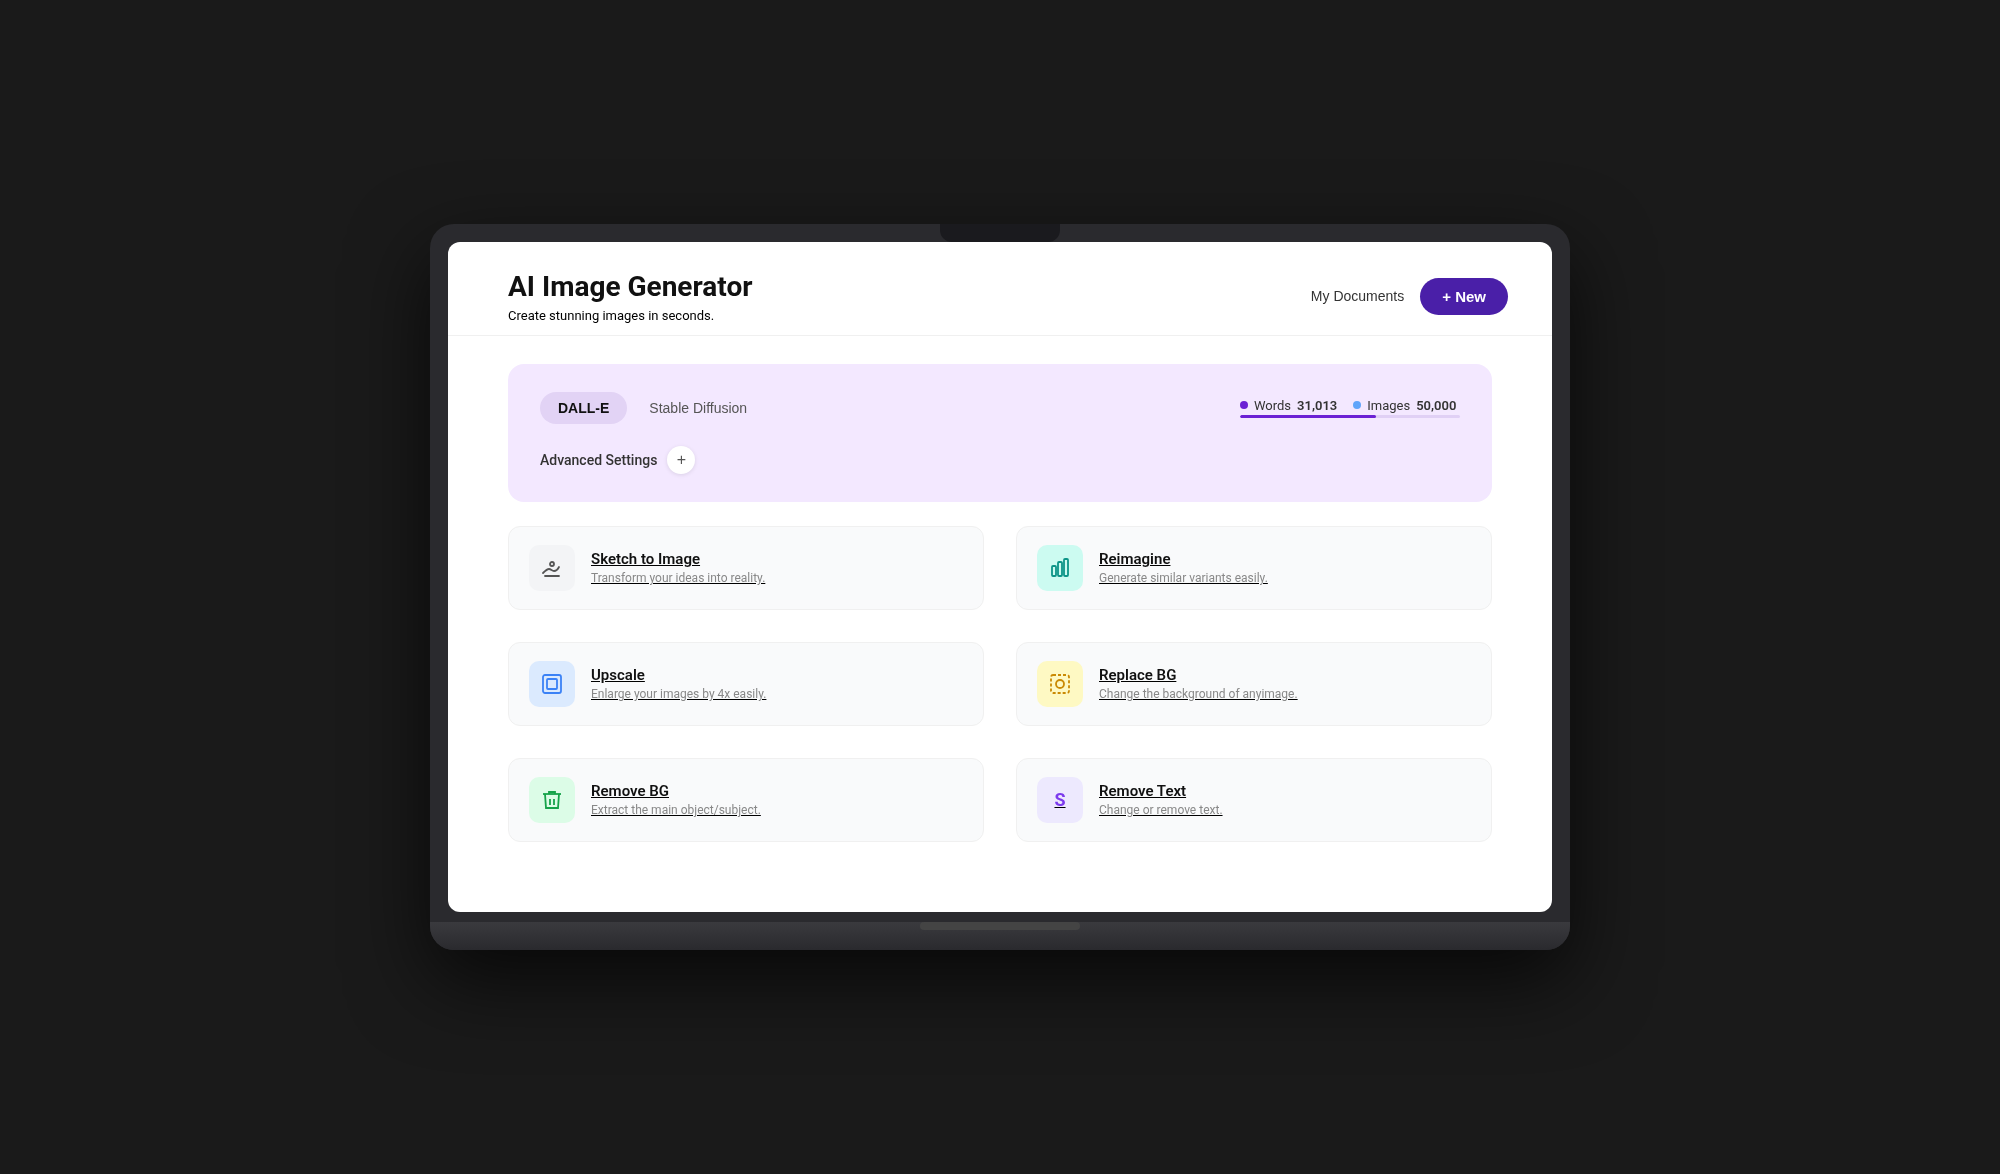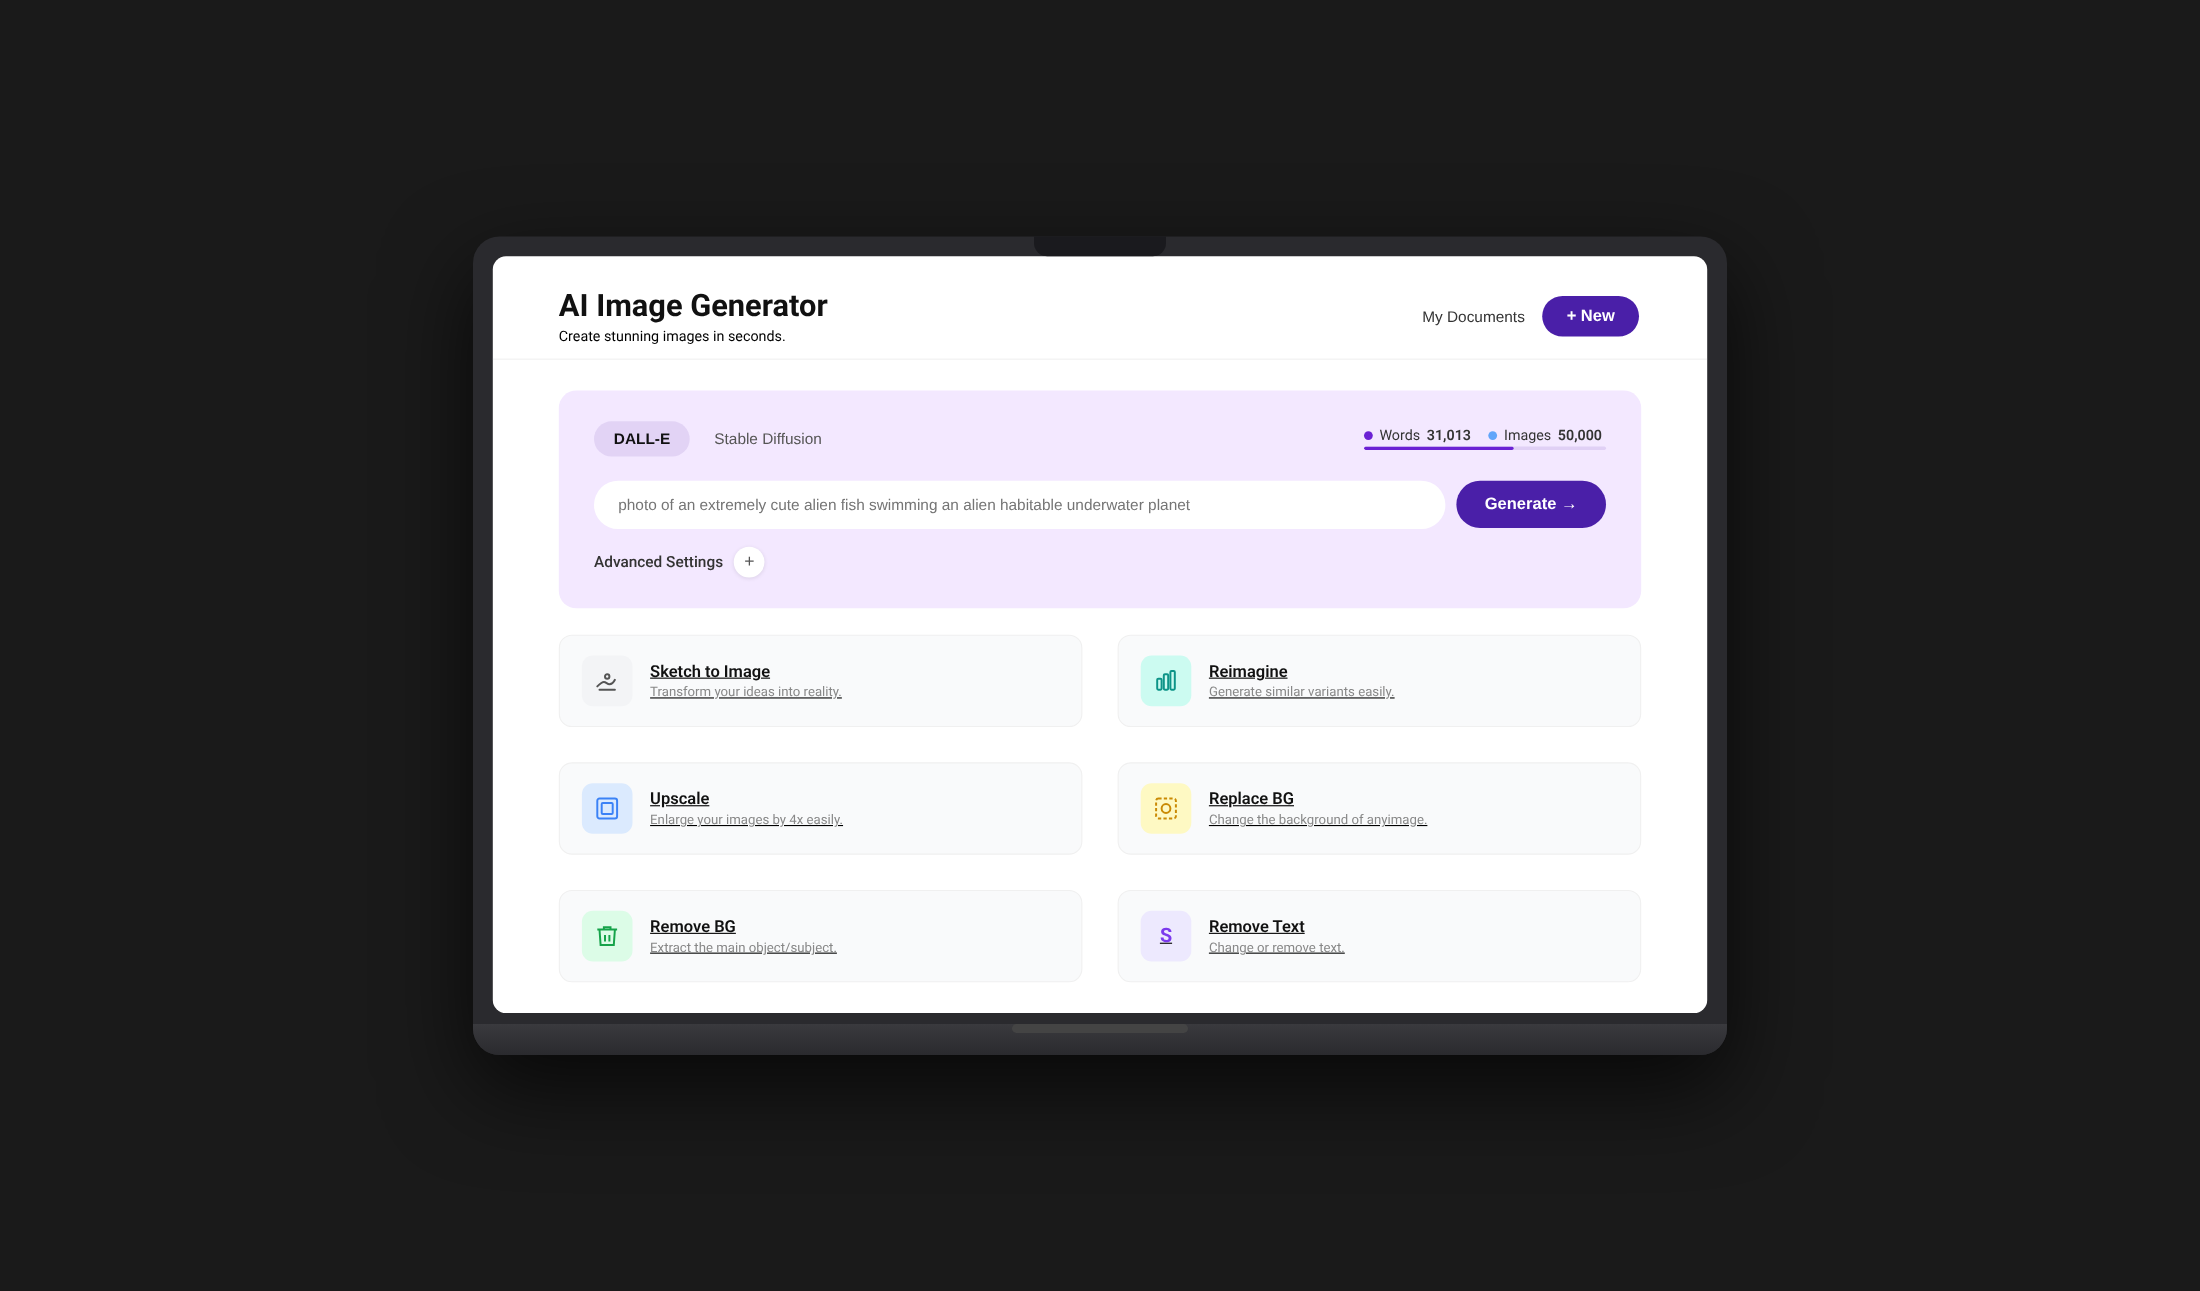--- a/index.html
+++ b/index.html
@@ -58,21 +58,21 @@
       background: #444;
       border-radius: 4px;
       margin: 10px auto 0;
     }
 
     
     .app-header {
       display: flex;
       justify-content: space-between;
       align-items: center;
-      padding: 28px 62px 12px 60px;
+      padding: 28px 44px 12px 60px;
       border-bottom: 1px solid #f0f0f0;
     }
 
     .header-left {}
 
     .app-title {
       font-size: 28px;
       font-weight: 700;
       color: #111;
       line-height: 1.2;
@@ -401,26 +401,20 @@
                 <span class="stat-value">50,000</span>
               </div>
             </div>
             <div class="stats-bar">
               <div class="stats-bar-fill" style="width: 62%;"></div>
             </div>
           </div>
         </div>
 
 
-        <div class="prompt-input-row">
-          <input class="prompt-input" type="text" placeholder="photo of an extremely cute alien fish swimming an alien habitable underwater planet" style="">
-          <button class="generate-btn">
-            <span>Generate →</span>
-          </button>
-        </div>
 
         <div class="advanced-settings-row">
           <span class="advanced-settings-label">Advanced Settings</span>
           <button class="plus-btn">+</button>
         </div>
 
       </div>
 
 
       <div class="tools-grid">

